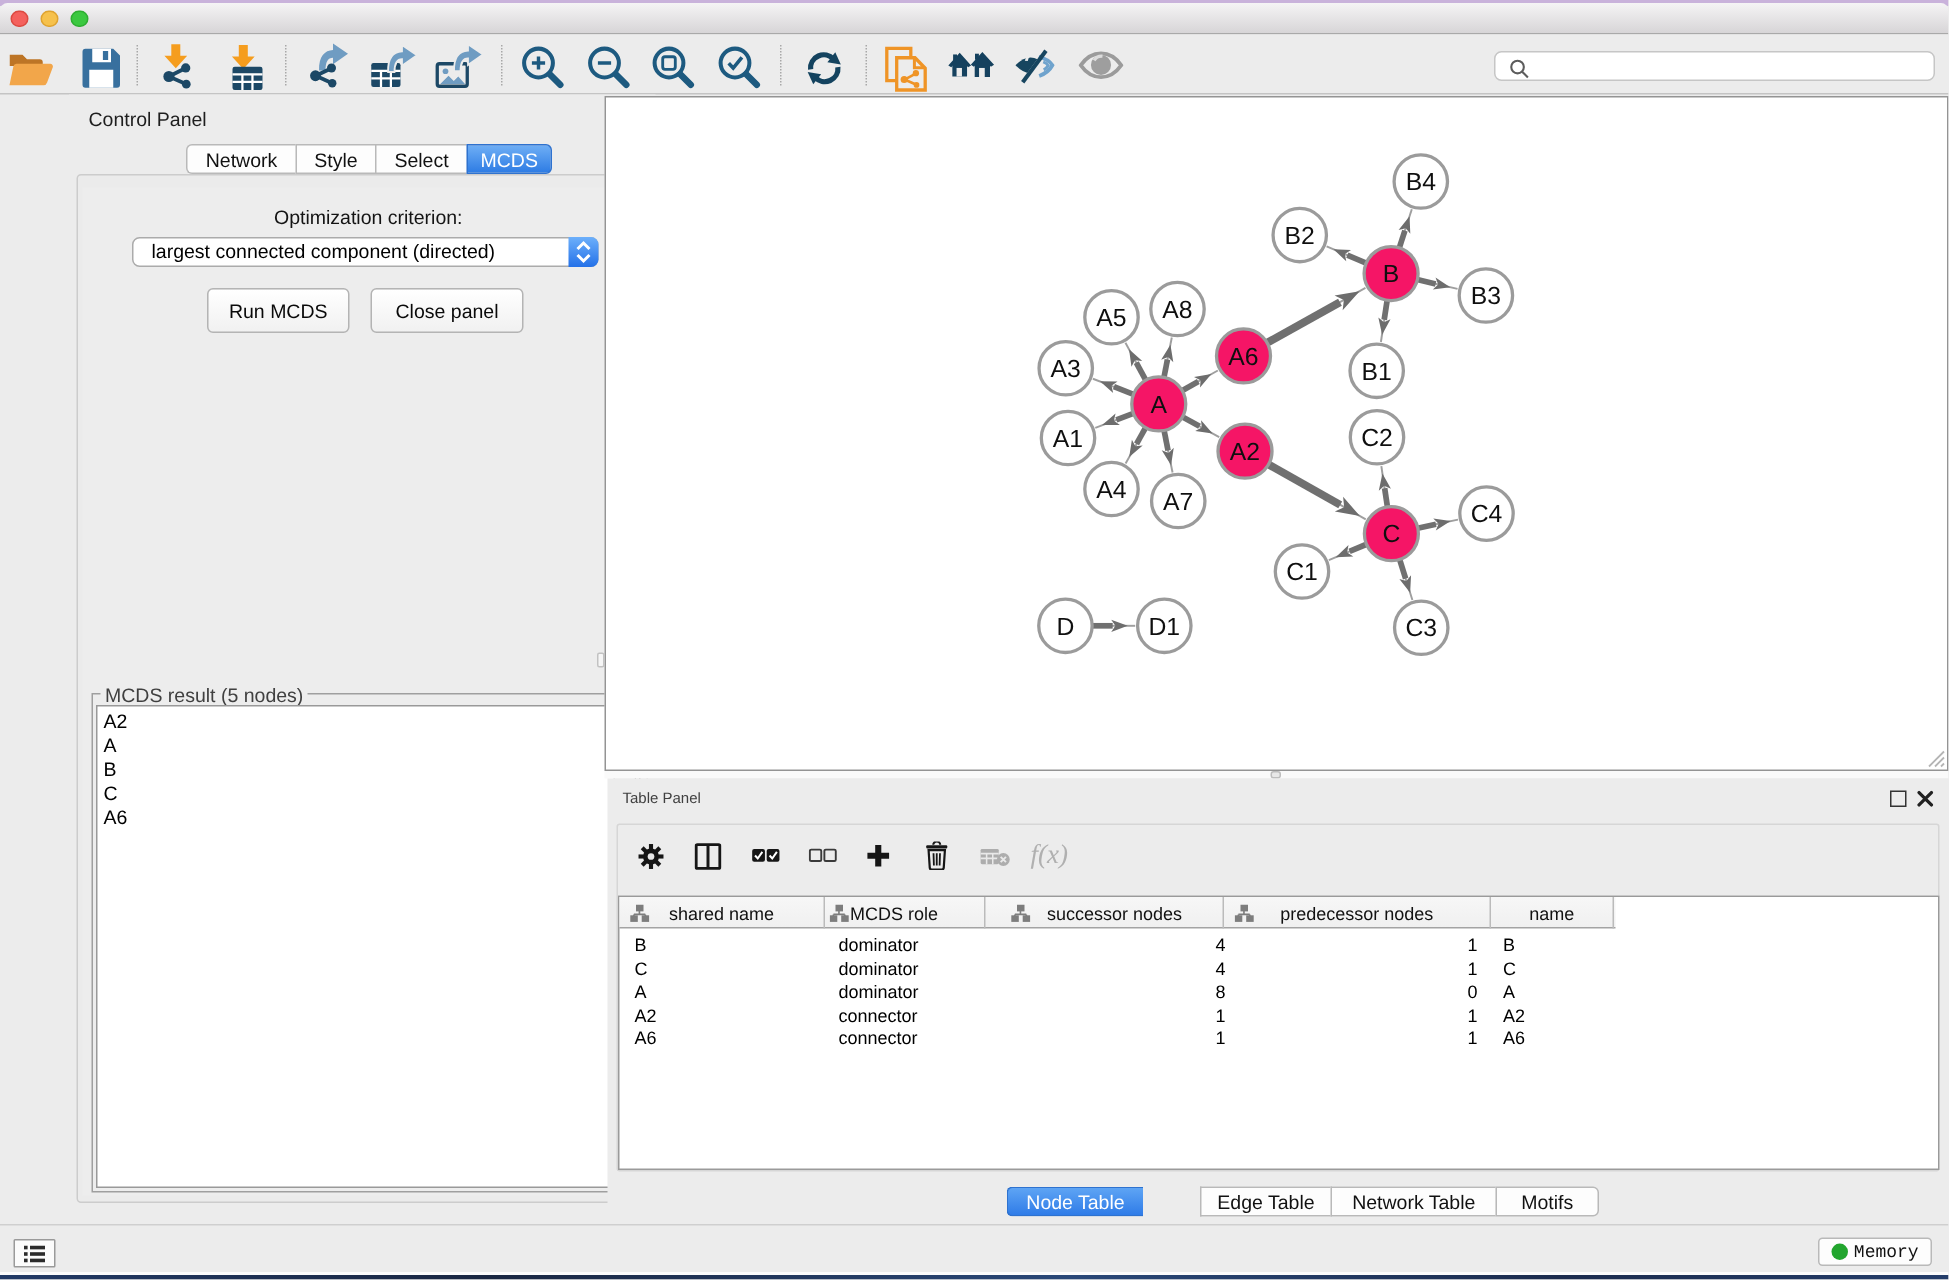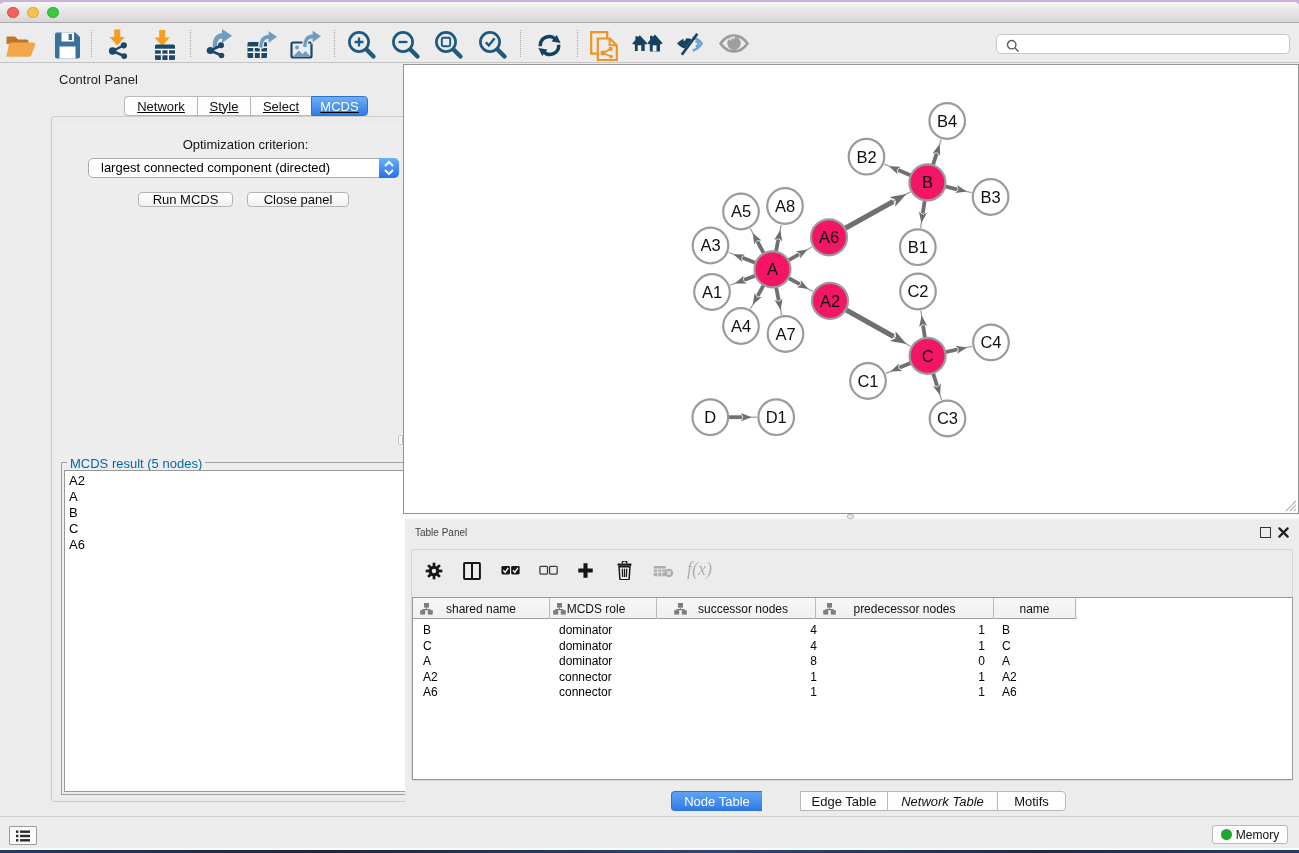--- a/index.html
+++ b/index.html
@@ -25,42 +25,42 @@
   #toolbar { left:0; top:23px; width:1299px; height:40px; background:#ececec; border-bottom:1px solid #c4c4c4; }
   .tsep { position:absolute; top:7px; height:27px; width:0;
     border-left:1px dotted #a8a8a8; }
   .ticon { position:absolute; top:3px; height:39px; display:flex; align-items:center; justify-content:center; }
   #searchbox { position:absolute; left:996px; top:11px; width:294px; height:20px; background:#fff;
     border:1px solid #c6c6c6; border-radius:5px; }
   
   #cp { left:0; top:63px; width:391px; height:753px; background:#ececec;margin-left:46px; }
   #cpTitle { left:13px; top:9px; font-size:13px; color:#1e1e1e; }
   .winbtn { position:absolute; font-size:11px; color:#222; }
-  .tabrow { position:absolute; display:flex;text-decoration:underline; }
+  .tabrow { position:absolute; display:flex; }
   .tab { height:20px; font-size:13px; color:#111; background:#fdfdfd; border:1px solid #b9b9b9;
     display:flex; align-items:center; justify-content:center; border-right:none; }
   .tab.first { border-radius:4px 0 0 4px; }
   .tab.last  { border-radius:0 4px 4px 0; border-right:1px solid #b9b9b9; }
   .tab.sel { background:linear-gradient(#6eaef5,#2e7ce4); color:#fff; border-color:#2e72cf; }
   #cpContent { left:5px; top:53px; width:381px; height:686px; background:#ebebeb;
      border:1px solid #cccccc; border-radius:3px; }
   #mcdsPanel { left:3px; top:8px; width:373px; height:672px; background:#ededed; }
   
   #grp { left:6px; top:337px; width:366px; height:333px; border:1px solid #9f9f9f; }
-  #grpLabel { left:5px; top:-7px; background:#ededed; padding:0 3px; font-size:13px; color:#0369a1; }
+  #grpLabel { left:5px; top:-7px; background:#ededed; padding:0 3px; font-size:13px; color:#404040; }
   #grpList { left:2px; top:7px; width:360px; height:322px; background:#fff; border:1px solid #999; }
   #grpScroll { right:0px; top:0px; width:14px; height:100%; background:#f1f1f1; border-left:1px solid #cfcfcf; position:absolute; }
   .li { font-size:13px; color:#000; padding-left:4px; height:16px; line-height:16px; }
   
   #optLabel { left:4px; top:12px; width:373px; text-align:center; font-size:13px; color:#141414; }
   #combo { left:33px; top:33px; width:311px; height:20px; background:#fff; border:1px solid #ababab;
     border-radius:5px; font-size:13px; color:#000; line-height:18px; padding-left:12px; }
   #comboBtn { position:absolute; right:-1px; top:-1px; width:20px; height:20px; border-radius:5px;
     background:linear-gradient(#6db0fb,#2471e8); border-radius:0 5px 5px 0; }
-  .pushbtn { position:absolute; height:15px; background:linear-gradient(#ffffff,#f1f1f1);
+  .pushbtn { position:absolute; height:30px; background:linear-gradient(#ffffff,#f1f1f1);
     border:1px solid #b4b4b4; border-radius:4px; font-size:13px; color:#0a0a0a;
     display:flex; align-items:center; justify-content:center;text-align:right; }
   
   #net { left:403px; top:64px; width:896px; height:450px; background:#fff;
     border:1px solid #949494; }
   #netTitle { left:0; top:0; width:894px; height:21px;
     background:linear-gradient(#f3f3f3,#d6d6d6); border-bottom:1px solid #aaa; }
   #netTitle .t1 { left:10px; background:#f25d55; top:4px; width:12px; height:12px;}
   #netTitle .t2 { left:30px; background:#f6be40; top:4px; width:12px; height:12px;}
   #netTitle .t3 { left:50px; background:#3ec244; top:4px; width:12px; height:12px;}
@@ -76,21 +76,21 @@
     display:flex; align-items:center; justify-content:center; }
   .rowtxt { position:absolute; font-size:12px; color:#000; height:16px; line-height:16px; }
   .thicon { position:absolute; top:5px; }
   .btabs { position:absolute; display:flex; }
   .btab { height:20px; font-size:13px; color:#111; background:#fdfdfd; border:1px solid #b9b9b9; border-right:none;
     display:flex; align-items:center; justify-content:center; }
   
   #status { left:0; top:816px; width:1299px; height:33px; background:#ececec; border-top:1px solid #cfcfcf; }
   #memBtn { position:absolute; right:11px; top:8px; width:76px; height:19px; background:#fdfdfd;
     border:1px solid #b9b9b9; border-radius:3px; font-size:12px; color:#111;
-    display:flex; align-items:center; justify-content:center; gap:4px; }
+    display:flex; align-items:center; justify-content:center; gap:4px;font-family:Liberation Mono, monospace; }
   #listBtn { position:absolute; left:9px; top:9px; width:28px; height:19px; background:#fbfbfb;
     border:1px solid #9a9a9a; border-radius:1px; display:flex; align-items:center; justify-content:center; }
 </style>
 </head>
 <body>
 <svg width="0" height="0" style="position:absolute;">
   <defs>
     <path id="curvarr" d="M1.2 18.5 C 1 9, 5 5, 10.5 4.8 L 10.5 0.5 L 20.5 7.3 L 10.5 14.4 L 10.5 10 C 7 10, 5.5 13, 5.5 18.5 Z"></path>
     <g id="treeic" fill="#7d7d7d">
       <rect x="4" y="0" width="5" height="4.6"></rect>
@@ -514,21 +514,21 @@
       <div class="rowtxt" style="left:10px;  top:86px;">A6</div>
       <div class="rowtxt" style="left:146px; top:86px;">connector</div>
       <div class="rowtxt" style="left:304px; top:86px; width:100px; text-align:right;">1</div>
       <div class="rowtxt" style="left:472px; top:86px; width:100px; text-align:right;">1</div>
       <div class="rowtxt" style="left:589px; top:86px;">A6</div>
     </div>
   </div>
   <div class="btabs" style="left:266px; top:272px;">
     <div class="btab" style="width:91px; background:linear-gradient(#5ea4f4,#2f7ce8); color:#fff; border-color:#2e72cf; border-radius:4px 0 0 4px;">Node Table</div>
     <div class="btab" style="width:87px;margin-left:38px;">Edge Table</div>
-    <div class="btab" style="width:110px;font-style:italic;">Network Table</div>
+    <div class="btab" style="width:110px;">Network Table</div>
     <div class="btab" style="width:69px; border-right:1px solid #b9b9b9; border-radius:0 4px 4px 0;">Motifs</div>
   </div>
 </div>
 <div class="abs" id="status">
   <div id="listBtn">
     <svg width="14" height="12" viewBox="0 0 14 12">
       <g fill="#2b2b2b">
         <rect x="0" y="0.5" width="2.4" height="2.4"></rect>
           <rect x="4" y="0.5" width="10" height="2.4"></rect>
         <rect x="0" y="4.8" width="2.4" height="2.4"></rect>

